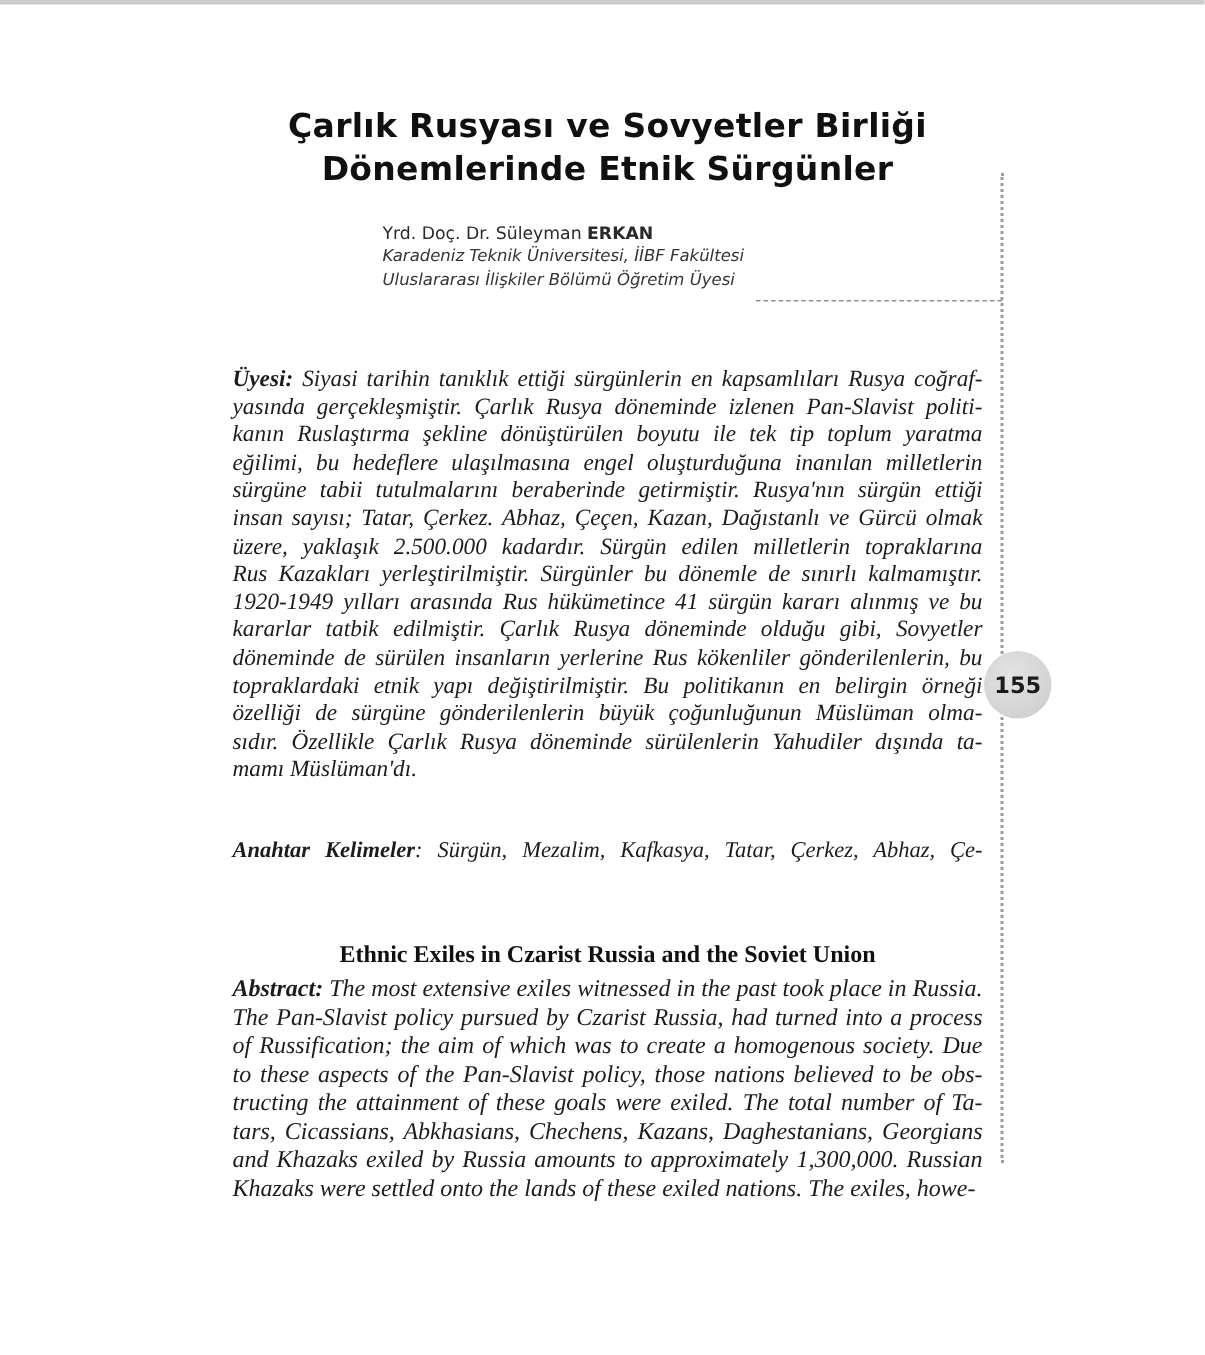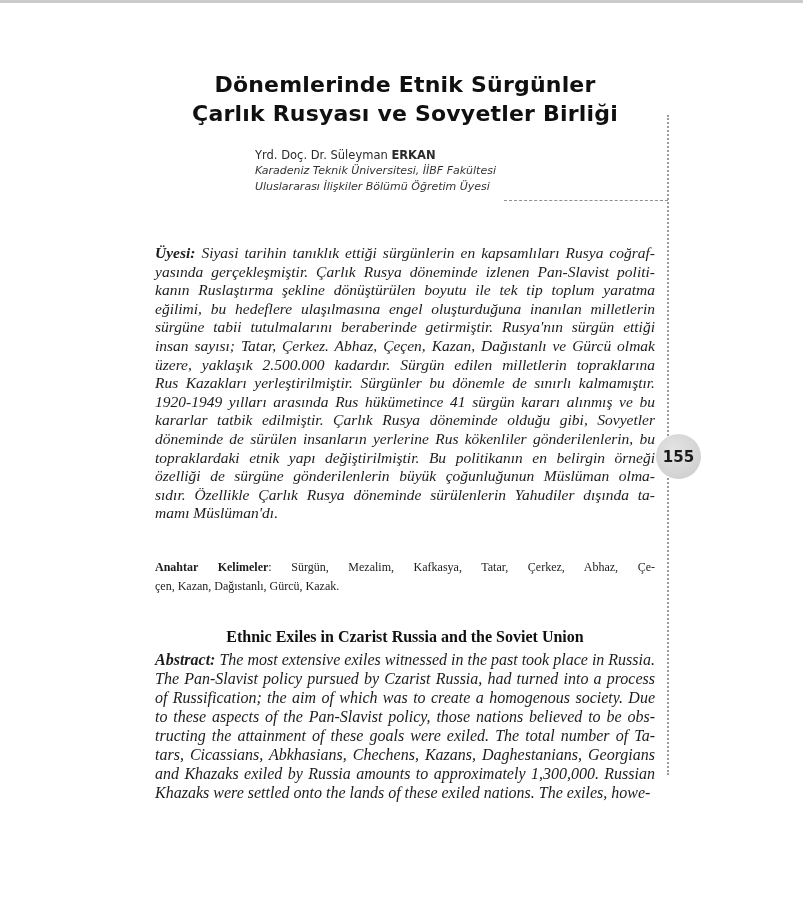--- a/index.html
+++ b/index.html
@@ -18,21 +18,21 @@
   }
   .author{
     position:absolute;top:147px;left:255px;width:400px;
     font-family:"DejaVu Sans", sans-serif;font-size:11.5px;line-height:16px;color:#2a2a2a;
   }
   .author .surname{font-weight:bold;}
   .author .affil{font-style:italic;font-size:11px;color:#333;}
 
   .bodycol{position:absolute;left:155px;width:500px;}
   .ozet{top:244px;font-style:italic;font-size:15.5px;line-height:18.6px;}
-  .keywords{top:558px;font-size:12px;line-height:18.6px;}
+  .keywords{top:558px;font-style:italic;font-size:15px;line-height:18.6px;}
   .jline{text-align:justify;text-align-last:justify;}
   .jline.last{text-align-last:left;}
   .blabel{font-weight:bold;}
 
   .en-heading{
     top:616px;text-align:center;font-weight:bold;font-size:16px;color:#101010;
   }
   .abstract{top:650px;font-style:italic;font-size:16px;line-height:19px;}
 
   .page-badge{
@@ -44,22 +44,22 @@
   }
 </style>
 </head>
 <body>
 
 <div class="top-rule"></div>
 <div class="v-dotted"></div>
 <div class="h-dashed"></div>
 
 <div class="title">
+  <div>Çarlık Rusyası ve Sovyetler Birliği</div>
   <div>Dönemlerinde Etnik Sürgünler</div>
-  <div>Çarlık Rusyası ve Sovyetler Birliği</div>
 </div>
 
 <div class="author">
   <div><span>Yrd. Doç. Dr. Süleyman </span><span class="surname">ERKAN</span></div>
   <div class="affil">Karadeniz Teknik Üniversitesi, İİBF Fakültesi</div>
   <div class="affil">Uluslararası İlişkiler Bölümü Öğretim Üyesi</div>
 </div>
 
 <div class="bodycol ozet" style="position:absolute;">
   <div class="jline"><span class="blabel">Üyesi:</span><span> Siyasi tarihin tanıklık ettiği sürgünlerin en kapsamlıları Rusya coğraf-</span></div>
@@ -74,21 +74,20 @@
   <div class="jline">kararlar tatbik edilmiştir. Çarlık Rusya döneminde olduğu gibi, Sovyetler</div>
   <div class="jline">döneminde de sürülen insanların yerlerine Rus kökenliler gönderilenlerin, bu</div>
   <div class="jline">topraklardaki etnik yapı değiştirilmiştir. Bu politikanın en belirgin örneği</div>
   <div class="jline">özelliği de sürgüne gönderilenlerin büyük çoğunluğunun Müslüman olma-</div>
   <div class="jline">sıdır. Özellikle Çarlık Rusya döneminde sürülenlerin Yahudiler dışında ta-</div>
   <div class="jline last">mamı Müslüman'dı.</div>
 </div>
 
 <div class="bodycol keywords" style="position:absolute;">
   <div class="jline"><span class="blabel">Anahtar Kelimeler</span><span>: Sürgün, Mezalim, Kafkasya, Tatar, Çerkez, Abhaz, Çe-</span></div>
-  <div class="jline last">çen, Kazan, Dağıstanlı, Gürcü, Kazak.</div>
 </div>
 
 <div class="bodycol en-heading" style="position:absolute;margin-top:12px;">Ethnic Exiles in Czarist Russia and the Soviet Union</div>
 
 <div class="bodycol abstract" style="position:absolute;">
   <div class="jline"><span class="blabel">Abstract:</span><span> The most extensive exiles witnessed in the past took place in Russia.</span></div>
   <div class="jline">The Pan-Slavist policy pursued by Czarist Russia, had turned into a process</div>
   <div class="jline">of Russification; the aim of which was to create a homogenous society. Due</div>
   <div class="jline">to these aspects of the Pan-Slavist policy, those nations believed to be obs-</div>
   <div class="jline">tructing the attainment of these goals were exiled. The total number of Ta-</div>

